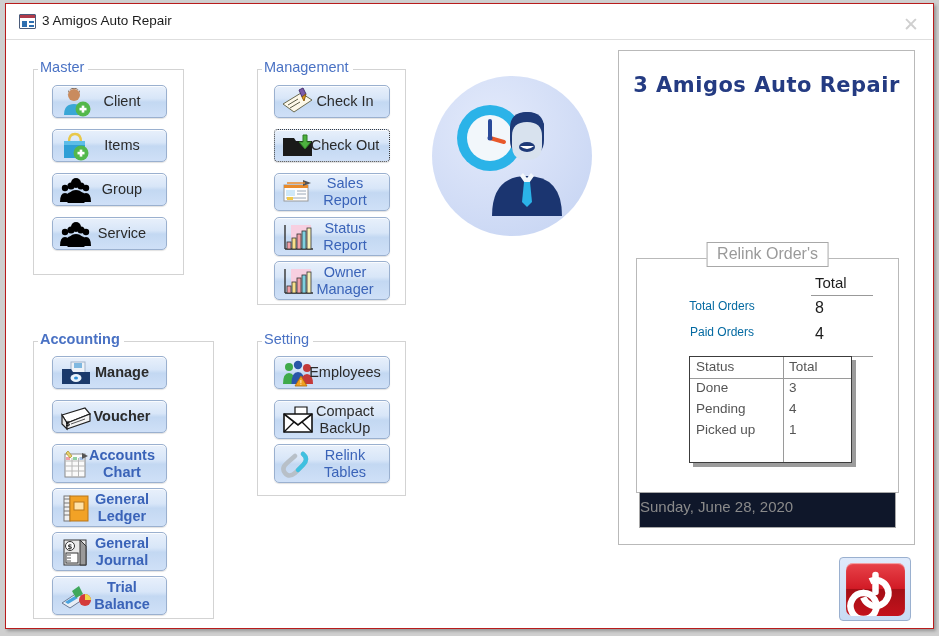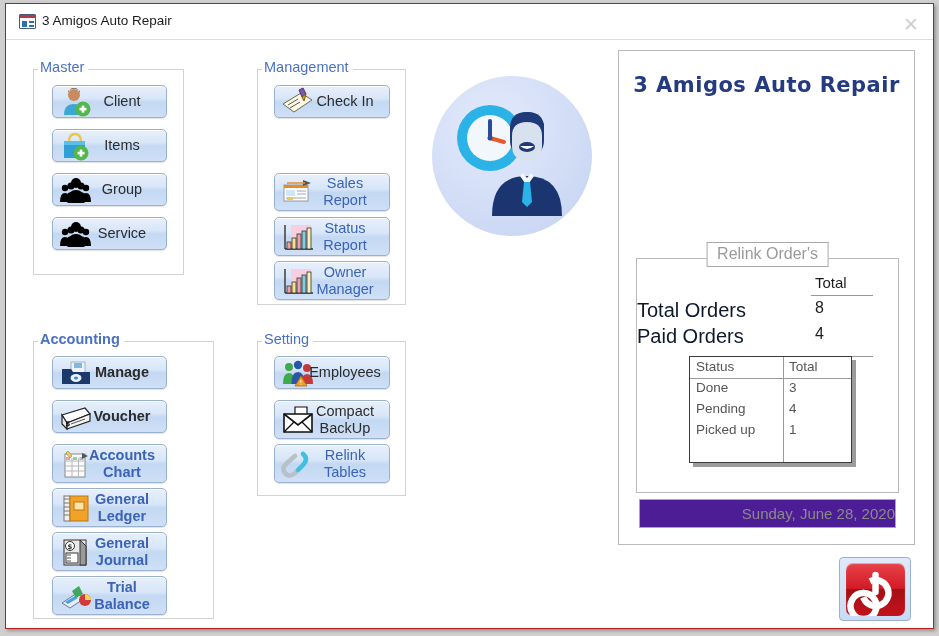--- a/index.html
+++ b/index.html
@@ -160,21 +160,21 @@
     white-space: nowrap;
   }
 
   .sum-grid {
     position: absolute;
     left: 0; top: 15px; width: 100%;
   }
   .sum-row { position: relative; height: 23px; }
   .sum-label {
     position: absolute; left: 0; width: 170px;
-    text-align: left; font-size: 20px; color: #0f172a;
+    text-align: center; font-size: 12px; color: #0369a1;
   }
   .sum-value {
     position: absolute; left: 178px;
     font-size: 16px; color: #1c1c1c;
   }
   .sum-head {
     position: absolute; left: 178px; top: 0;
     font-size: 15px; color: #1c1c1c;
   }
   .sum-rule {
@@ -202,24 +202,24 @@
     position: absolute; left: 0; right: 0; top: 21px;
     height: 1px; background: #9a9a9a;
   }
   .st-row { position: relative; height: 21px; }
   .st-c1 { position: absolute; left: 6px; top: 2px; font-size: 13.5px; color: #555555; }
   .st-c2 { position: absolute; left: 99px; top: 2px; font-size: 13.5px; color: #555555; }
 
   .date-box {
     position: absolute;
     left: 20px; bottom: 16px;
-    width: 257px; height: 29px;
+    width: 257px; height: 36px;
     border: 1px solid #a8a8a8;
-    background: #4c1d95;
-    text-align: right;
+    background: #0f172a;
+    text-align: left;
     line-height: 27px;
     font-size: 15px;
     color: #8a8a8a;
   }
 
   
   .power-btn {
     position: absolute;
     left: 833px; top: 553px;
     width: 72px; height: 64px;
@@ -437,20 +437,29 @@
                 <line x1="7" y1="18" x2="17" y2="12"></line>
                 <line x1="9" y1="21" x2="19" y2="15"></line>
               </g>
             <path d="M18 3 L22 1 L25 7 L21 10 Z" fill="#7a5aa8" stroke="#4a3570"></path>
             <path d="M21 10 L25 7 L23 14 Z" fill="#e8a020" stroke="#8a5a10"></path>
           </svg>
         </span>
         <span class="lbl">Check In</span>
       </div>
 
+      <div class="btn focus" style="left:16px; top:59px; width:116px; height:33px;">
+        <span class="ico">
+          <svg viewBox="0 0 34 30" width="34" height="30">
+            <path d="M2 7 L13 7 L15 10 L31 10 L31 25 L2 25 Z" fill="#1a1a1a"></path>
+            <path d="M22 4 L22 11 L18 11 L24 18 L30 11 L26 11 L26 4 Z" fill="#4db13f" stroke="#2d7a25"></path>
+          </svg>
+        </span>
+        <span class="lbl">Check Out</span>
+      </div>
 
       <div class="btn blue" style="left:16px; top:103px; width:116px; height:38px;">
         <span class="ico">
           <svg viewBox="0 0 34 30" width="34" height="30">
             <rect x="3" y="8" width="24" height="16" fill="#fdfdfd" stroke="#9a9a9a"></rect>
             <rect x="3" y="8" width="24" height="3" fill="#e88a2a"></rect>
             <rect x="5" y="13" width="9" height="6" fill="#cfe8f8"></rect>
             <g stroke="#9aa8b8">
                 <line x1="16" y1="14" x2="25" y2="14"></line>
                 <line x1="16" y1="17" x2="25" y2="17"></line>

